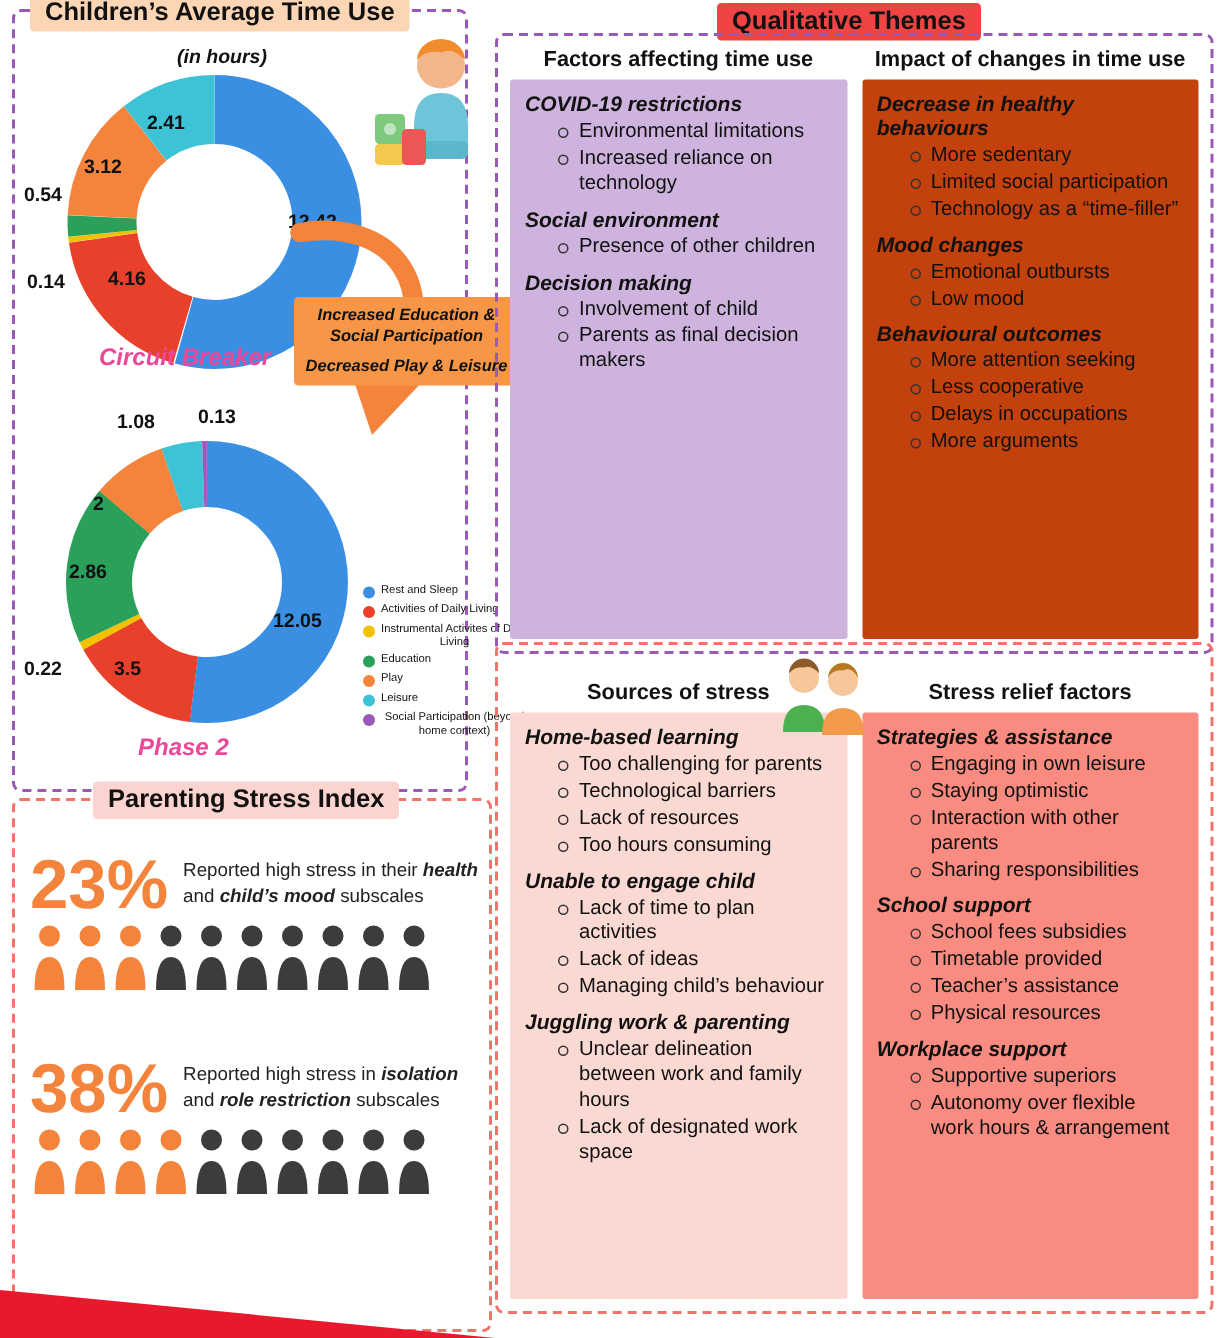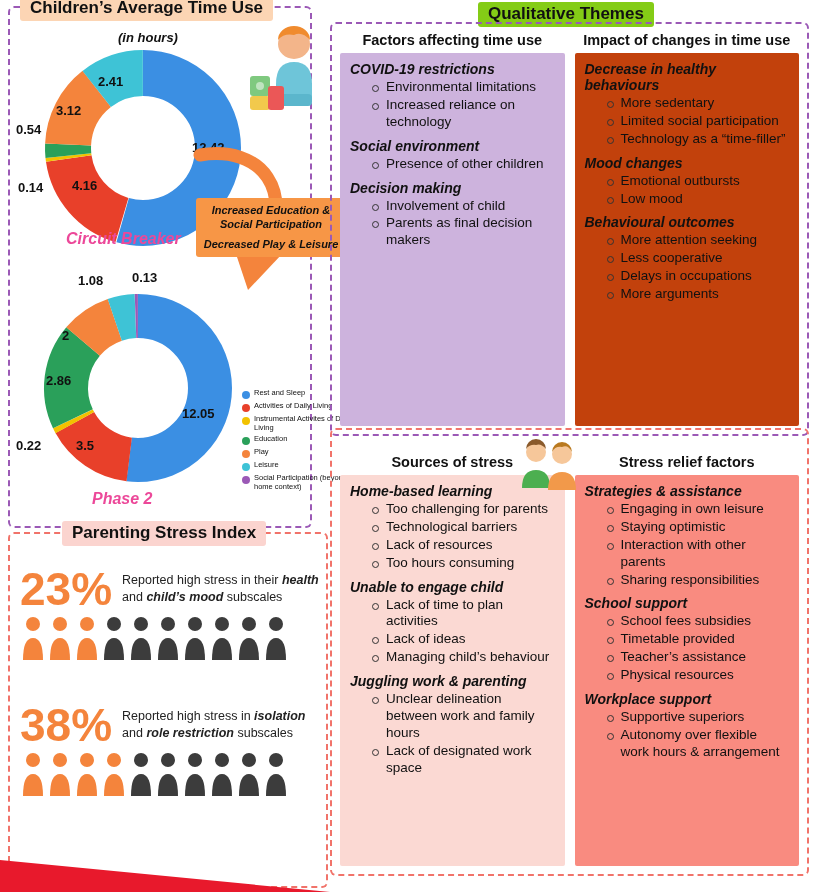--- a/index.html
+++ b/index.html
@@ -19,35 +19,35 @@
   
   .hdr{
     display:inline-block;
     font-weight:bold;
     font-size:17px;
     color:#111;
     padding:2px 10px 3px 10px;
     border-radius:3px;
   }
   .hdr-orange{background:#fcd5b4;}
-  .hdr-yellow{background:#84cc16;}
+  .hdr-yellow{background:#ef4444;}
   .hdr-pink{background:#fbd4cf;}
 
   
   #left-chart-panel{left:8px;top:6px;width:300px;height:518px;}
   .donut-label{
     position:absolute;font-weight:bold;font-size:13px;color:#111;
     white-space:nowrap;
   }
   .chart-caption{
     position:absolute;font-style:italic;font-weight:bold;font-size:16px;color:#ec4899;
   }
 
   
-  .legend{position:absolute;left:232px;top:381px;width:110px;}
+  .legend{position:absolute;left:232px;top:381px;width:110px;text-align:center;}
   .legend-row{display:flex;align-items:flex-start;margin-bottom:3px;}
   .legend-sw{width:8px;height:8px;border-radius:50%;margin-top:2px;margin-right:4px;flex:0 0 auto;}
   .legend-tx{font-size:7.5px;color:#111;line-height:1.15;}
 
   
   .callout{
     position:absolute;left:196px;top:198px;width:138px;
     background:#f79646;border-radius:3px;
     padding:6px 6px;
     text-align:center;

